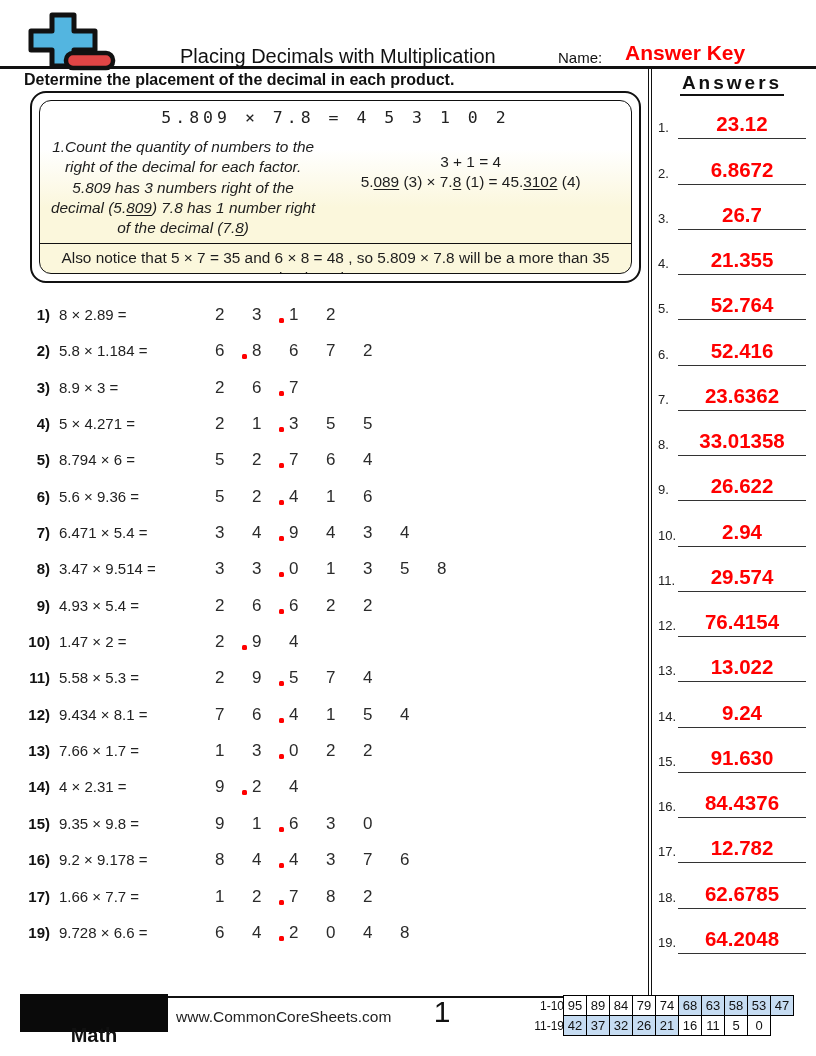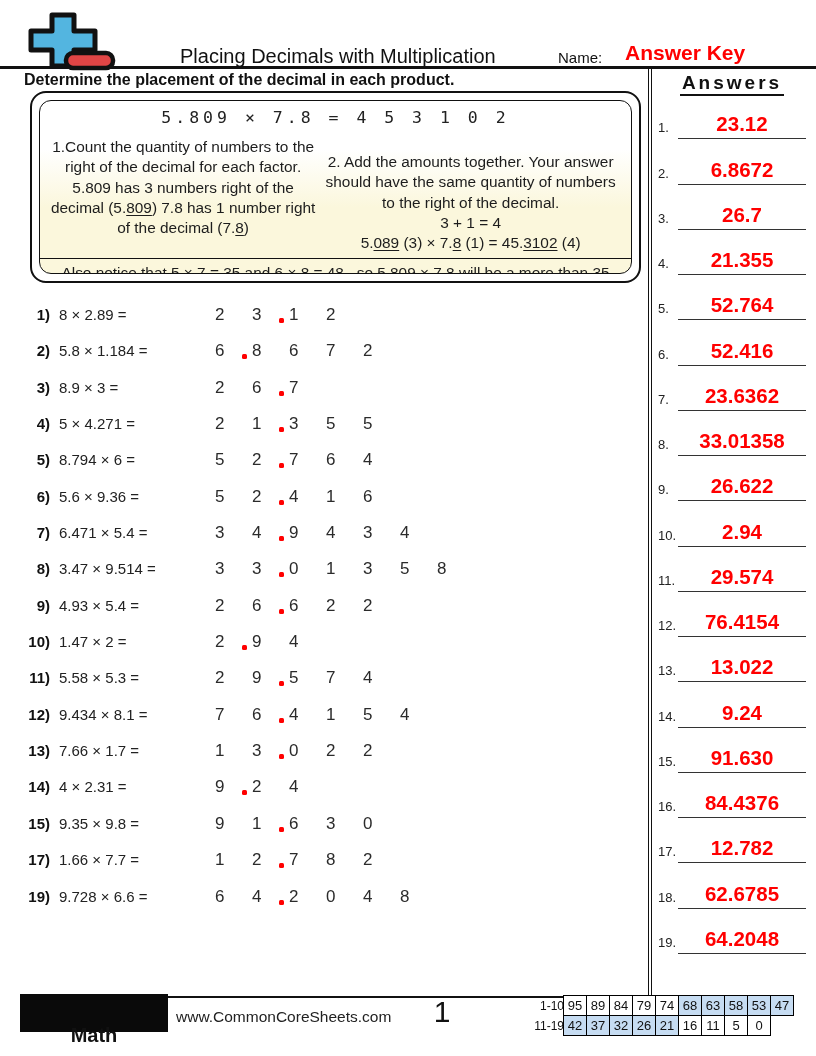--- a/index.html
+++ b/index.html
@@ -23,21 +23,21 @@
     width:100%;height:100%;box-sizing:border-box;border:1px solid #111;border-radius:12px;
     overflow:hidden;background:linear-gradient(180deg,#ffffff 28%,#FBF7DC 62%,#FBF7DC 100%);
     display:flex;flex-direction:column;
   }
   .example-eq{
     text-align:center;padding-top:7px;font-family:"DejaVu Sans Mono", monospace;
     font-size:16.5px;letter-spacing:4px;color:#222;
   }
   .example-cols{display:flex;padding:10px 8px 4px 8px;flex:1;}
   .step{font-size:15.4px;line-height:1.32;text-align:center;color:#1d1d1d;}
-  .step1{flex:0 0 47%;}
+  .step1{flex:0 0 47%;font-style:italic;}
   .step2{flex:1;padding-top:15px;}
   .step u{text-underline-offset:2px;}
   .example-note{
     border-top:1.5px solid #111;font-size:15.4px;line-height:1.35;text-align:center;
     padding:4px 10px 6px 10px;color:#1d1d1d;
   }
   .problems{position:absolute;left:24px;top:297px;width:620px;}
   .prow{height:36.35px;box-sizing:border-box;display:flex;align-items:baseline;padding-top:8px;}
   .pnum{flex:0 0 26px;text-align:right;font-weight:bold;font-size:15px;color:#111;margin-right:9px;}
   .pexpr{flex:0 0 130px;font-size:15px;color:#222;}
@@ -91,21 +91,20 @@
 <div class="header-rule"></div>
 
 <div class="instruction">Determine the placement of the decimal in each product.</div>
 
 <div class="example-outer">
   <div class="example-inner">
     <div class="example-eq">5.809 × 7.8 = 4 5 3 1 0 2</div>
     <div class="example-cols">
       <div class="step step1"><span>1.Count the quantity of numbers to the right of the decimal for each factor. 5.809 has 3 numbers right of the decimal (5.</span><u>809</u><span>) 7.8 has 1 number right of the decimal (7.</span><u>8</u><span>)</span></div>
       <div class="step step2">
-        <div>2. Add the amounts together. Your answer should have the same quantity of numbers to the right of the decimal.</div>
         <div>3 + 1 = 4</div>
         <div><span>5.</span><u>089</u><span> (3) × 7.</span><u>8</u><span> (1) = 45.</span><u>3102</u><span> (4)</span></div>
       </div>
     </div>
     <div class="example-note">Also notice that 5 × 7 = 35 and 6 × 8 = 48 , so 5.809 × 7.8 will be a more than 35 but less than 48.</div>
   </div>
 </div>
 
 <div class="problems">
     <div class="prow">
@@ -175,20 +174,25 @@
     </div>
     <div class="prow">
       <span class="pnum">14)</span>
       <span class="pexpr">4 × 2.31 =</span>
       <span class="pdigits"><span class="digit">9</span><span class="digit">2<span class="ddot"></span></span><span class="digit">4</span></span>
     </div>
     <div class="prow">
       <span class="pnum">15)</span>
       <span class="pexpr">9.35 × 9.8 =</span>
       <span class="pdigits"><span class="digit">9</span><span class="digit">1</span><span class="digit">6<span class="ddot"></span></span><span class="digit">3</span><span class="digit">0</span></span>
+    </div>
+    <div class="prow">
+      <span class="pnum">16)</span>
+      <span class="pexpr">9.2 × 9.178 =</span>
+      <span class="pdigits"><span class="digit">8</span><span class="digit">4</span><span class="digit">4<span class="ddot"></span></span><span class="digit">3</span><span class="digit">7</span><span class="digit">6</span></span>
     </div>
     <div class="prow">
       <span class="pnum">17)</span>
       <span class="pexpr">1.66 × 7.7 =</span>
       <span class="pdigits"><span class="digit">1</span><span class="digit">2</span><span class="digit">7<span class="ddot"></span></span><span class="digit">8</span><span class="digit">2</span></span>
     </div>
     <div class="prow">
       <span class="pnum">19)</span>
       <span class="pexpr">9.728 × 6.6 =</span>
       <span class="pdigits"><span class="digit">6</span><span class="digit">4</span><span class="digit">2<span class="ddot"></span></span><span class="digit">0</span><span class="digit">4</span><span class="digit">8</span></span>

